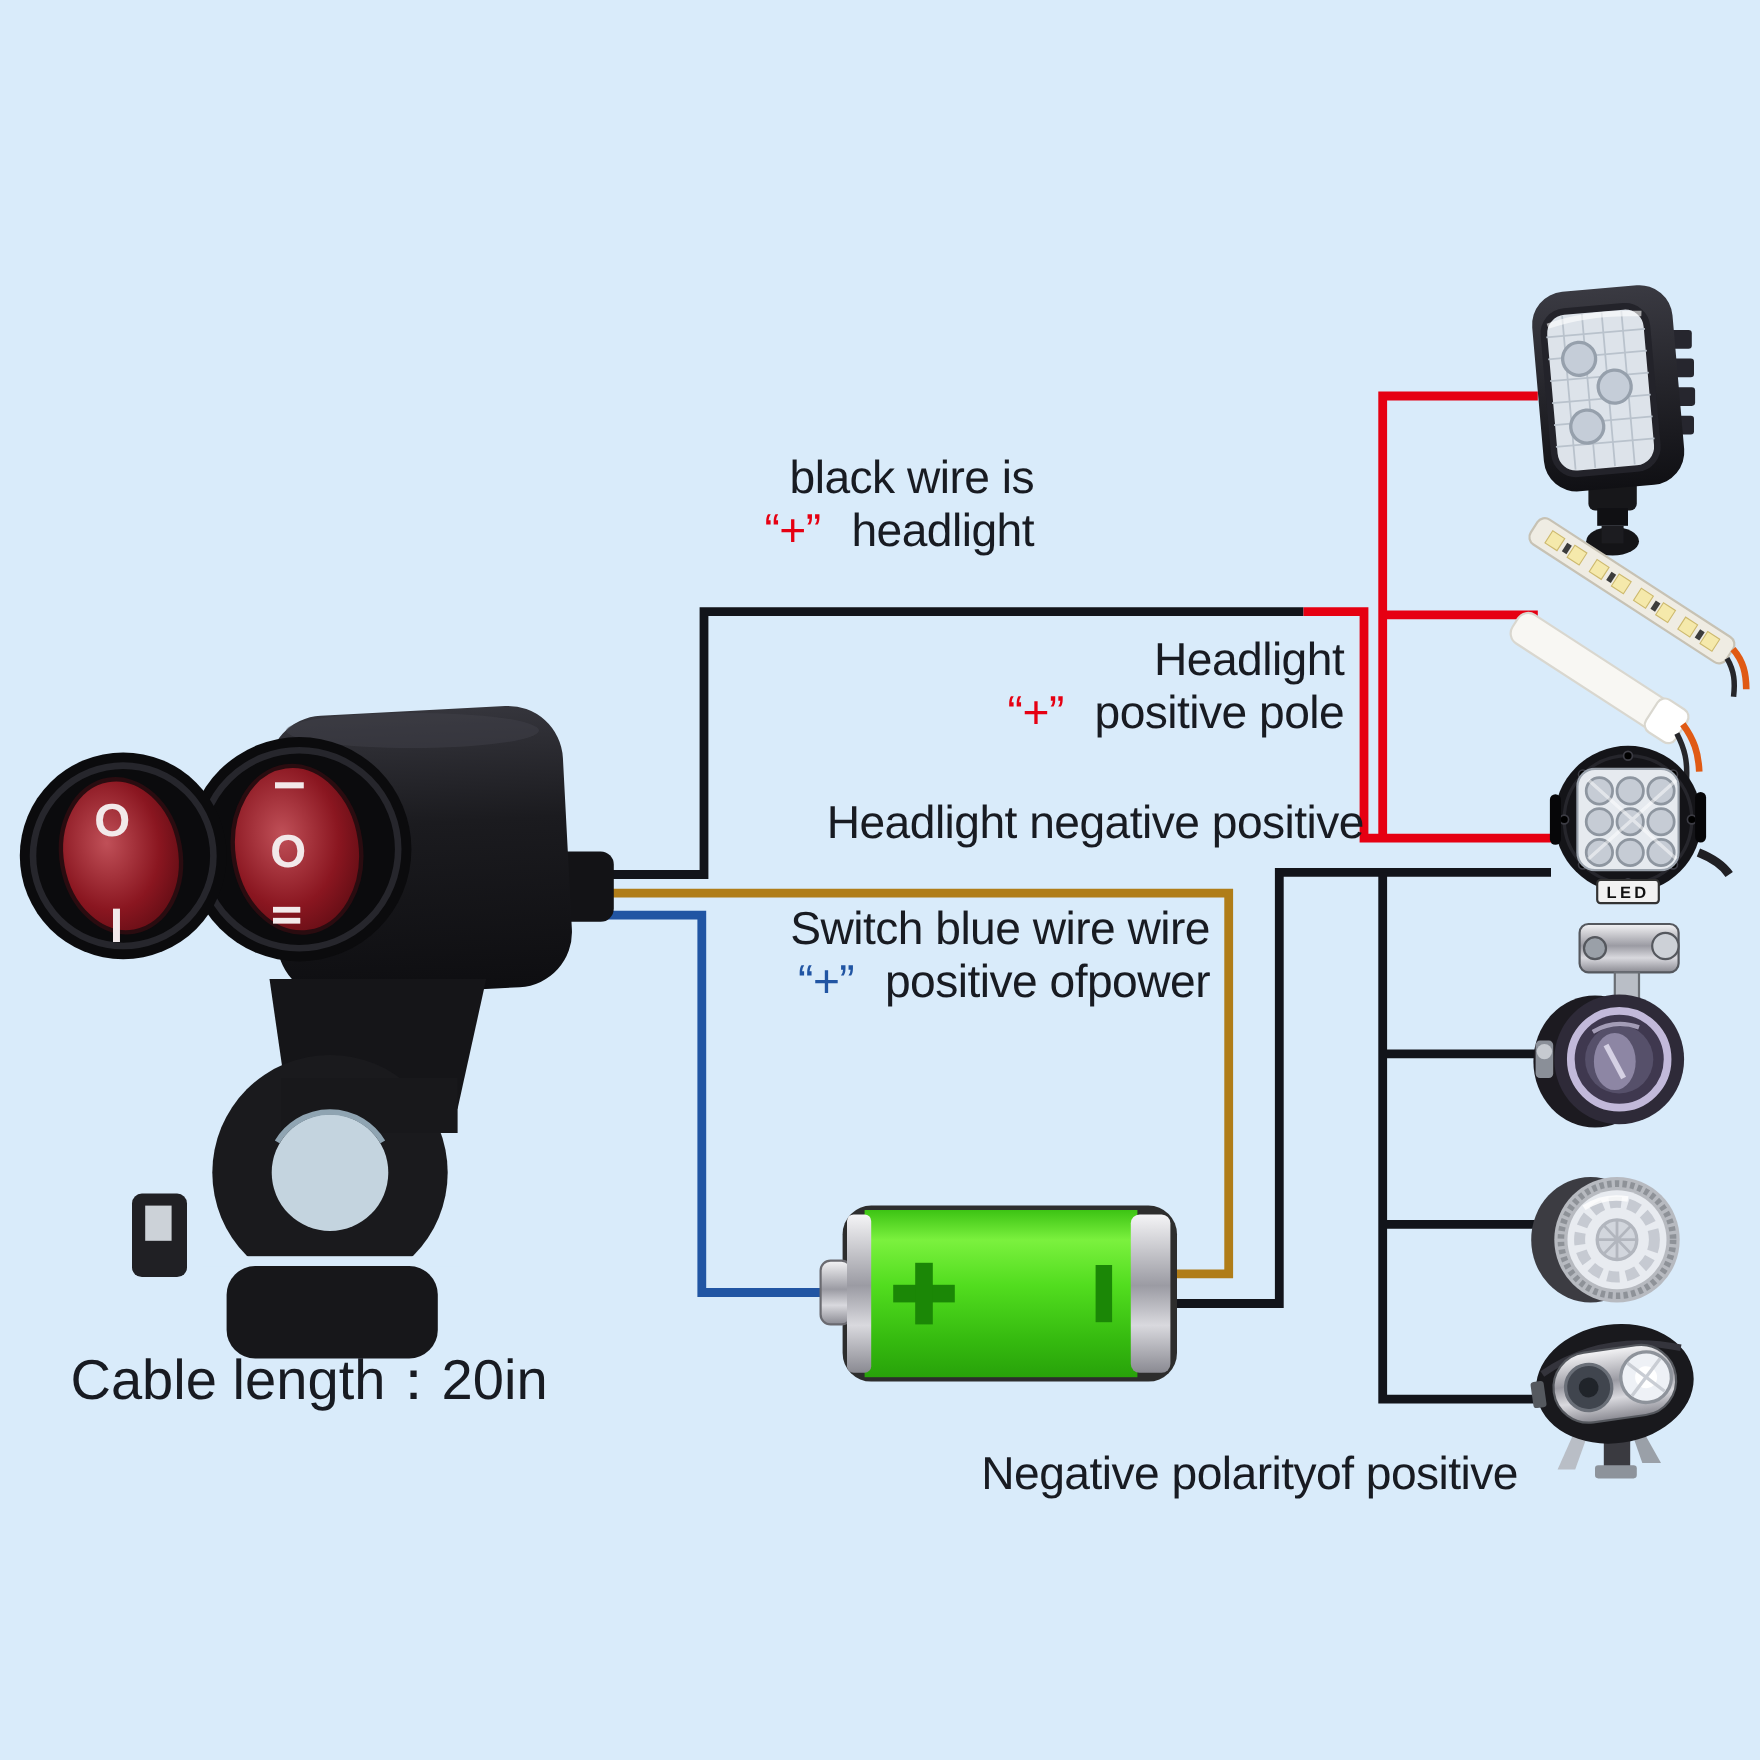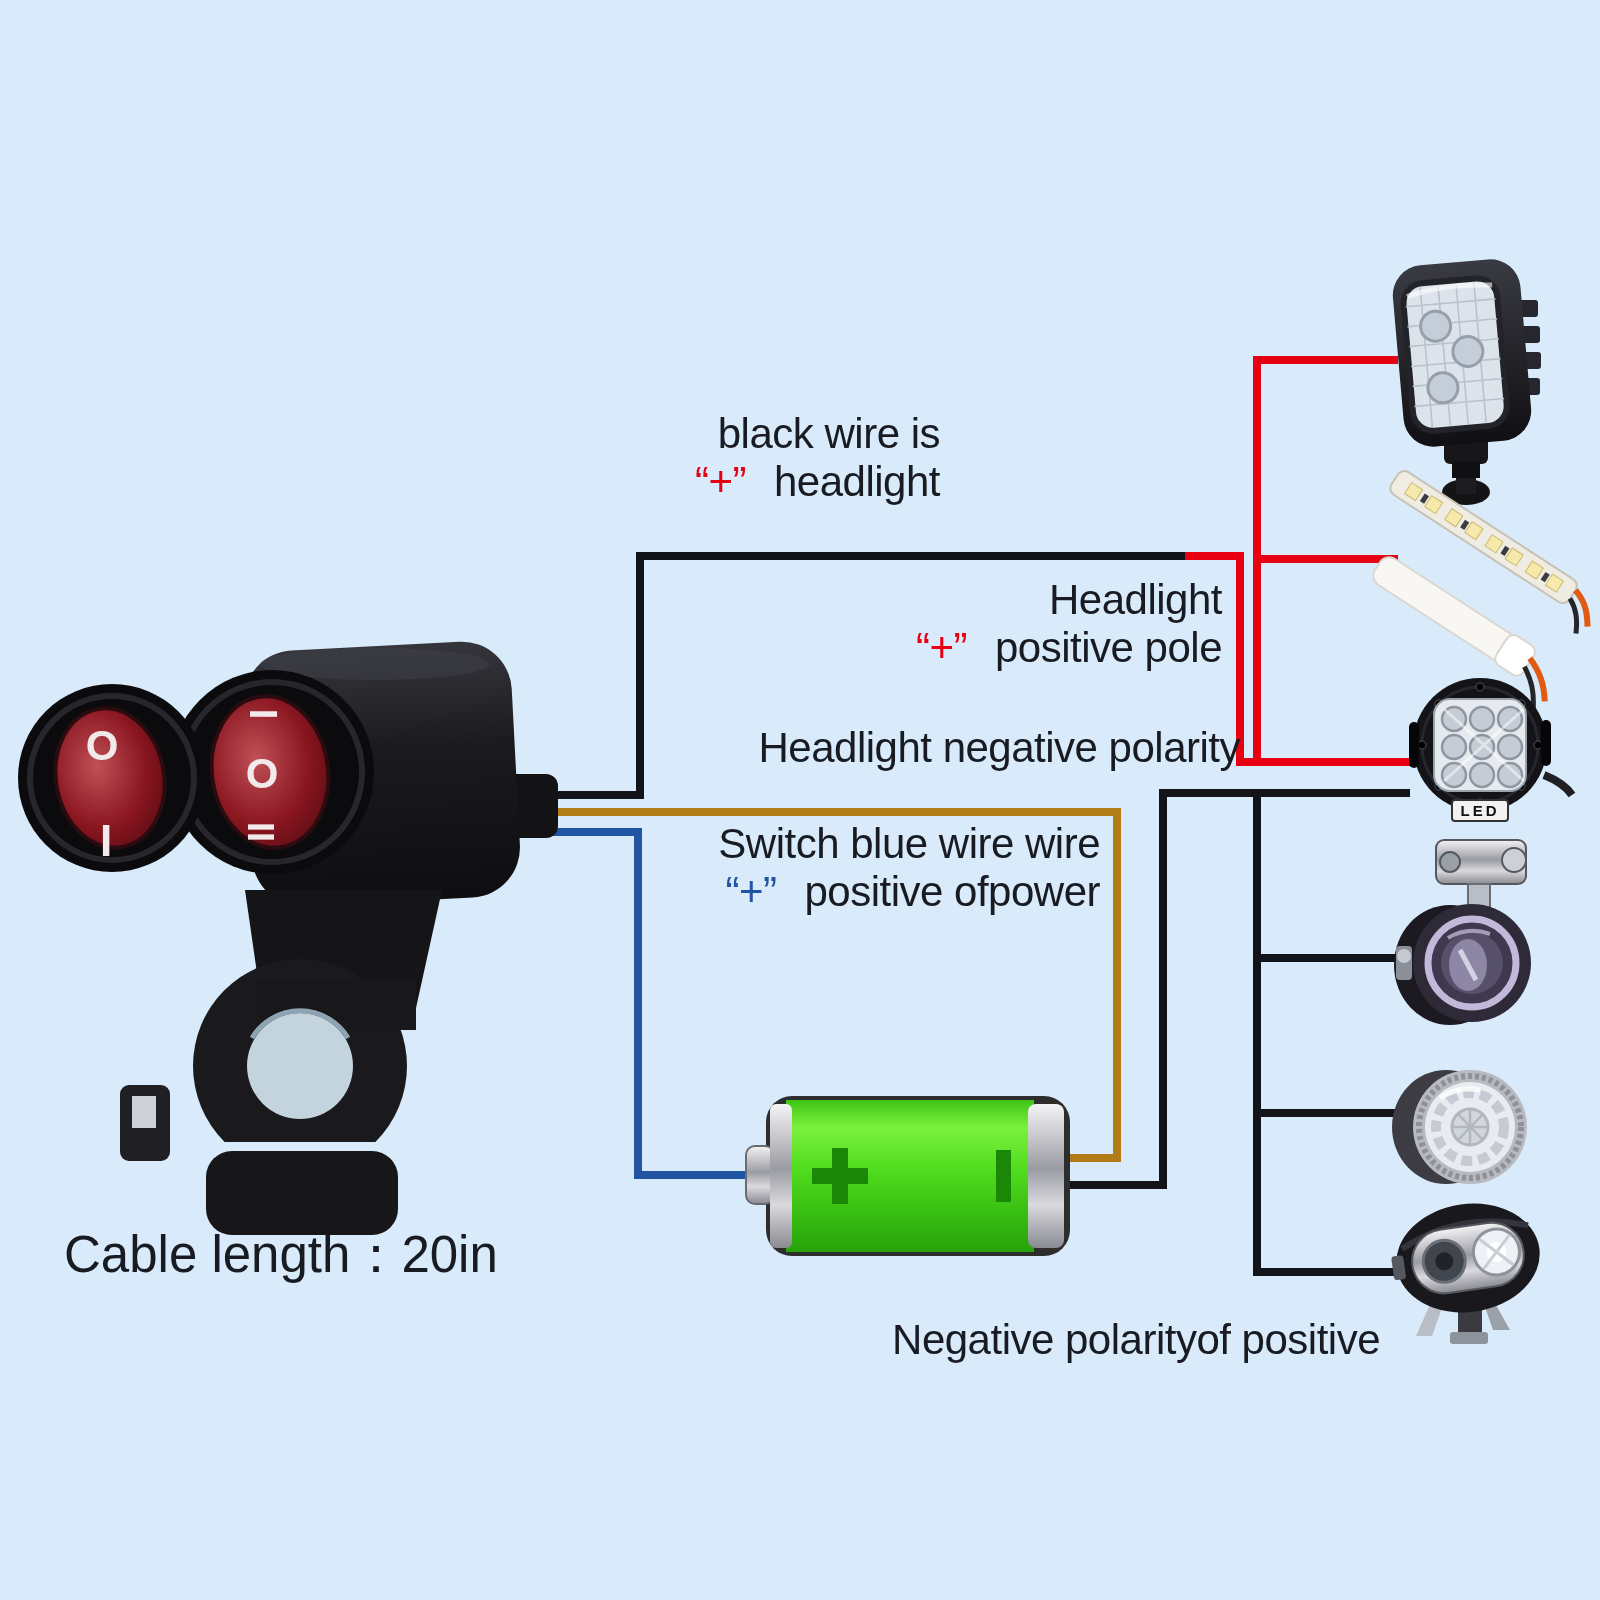--- a/index.html
+++ b/index.html
@@ -261,21 +261,21 @@
     <div><span>black wire is</span></div>
     <div><span class="red gap">“+”</span><span>headlight</span></div>
   </div>
 
   <div class="lbl right" id="lbl-headlight-pos">
     <div><span>Headlight</span></div>
     <div><span class="red gap">“+”</span><span>positive pole</span></div>
   </div>
 
   <div class="lbl center" id="lbl-headlight-neg">
-    <span>Headlight negative polarity</span>
+    <span>Headlight negative positive</span>
   </div>
 
   <div class="lbl center" id="lbl-switch-blue">
     <div><span>Switch blue wire wire</span></div>
     <div><span class="blue gap">“+”</span><span>positive ofpower</span></div>
   </div>
 
   <div class="lbl" id="lbl-cable">Cable length：20in</div>
 
   <div class="lbl center" id="lbl-neg-pol">

